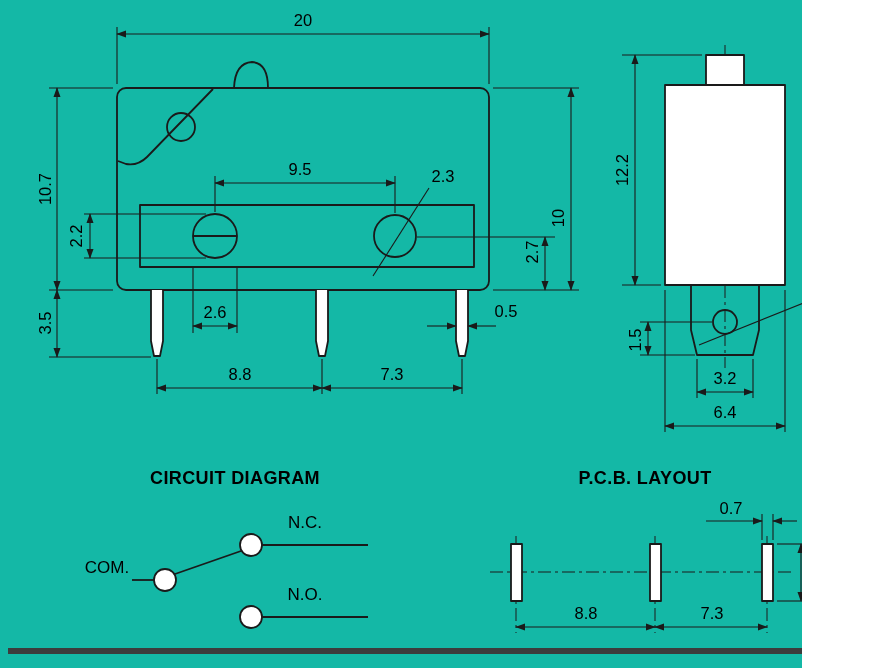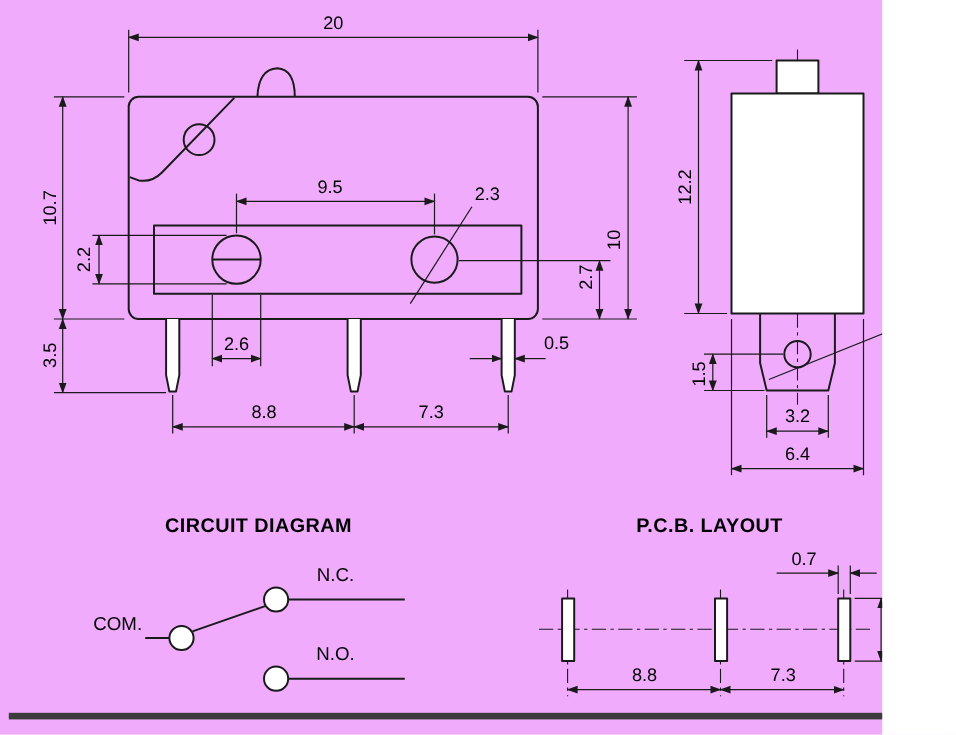--- a/index.html
+++ b/index.html
@@ -1,16 +1,16 @@
 <!DOCTYPE html>
 <html><head>
 <meta charset="utf-8">
 <style>
   html,body{margin:0;padding:0;background:#ffffff;}
-  .stage{position:relative;width:802px;height:668px;background:#f0abfc;overflow:hidden;
+  .stage{position:relative;width:802px;height:668px;background:#14b8a6;overflow:hidden;
          font-family:"Liberation Sans",sans-serif;}
   svg{position:absolute;left:0;top:0;}
   .outline{fill:none;stroke:#1a1a1a;stroke-width:1.8;stroke-linejoin:round;}
   .outline-f{fill:#ffffff;stroke:#1a1a1a;stroke-width:1.8;stroke-linejoin:round;}
   .thin{fill:none;stroke:#1a1a1a;stroke-width:1.1;}
   .dim{fill:none;stroke:#1a1a1a;stroke-width:1.1;}
   .center{fill:none;stroke:#1a1a1a;stroke-width:1;stroke-dasharray:13 4 3 4;}
   .dimtxt{font:16.5px "Liberation Sans",sans-serif;fill:#000;}
   .title{font:bold 18px "Liberation Sans",sans-serif;fill:#000;letter-spacing:.4px;}
   .lbl{font:17px "Liberation Sans",sans-serif;fill:#000;}

